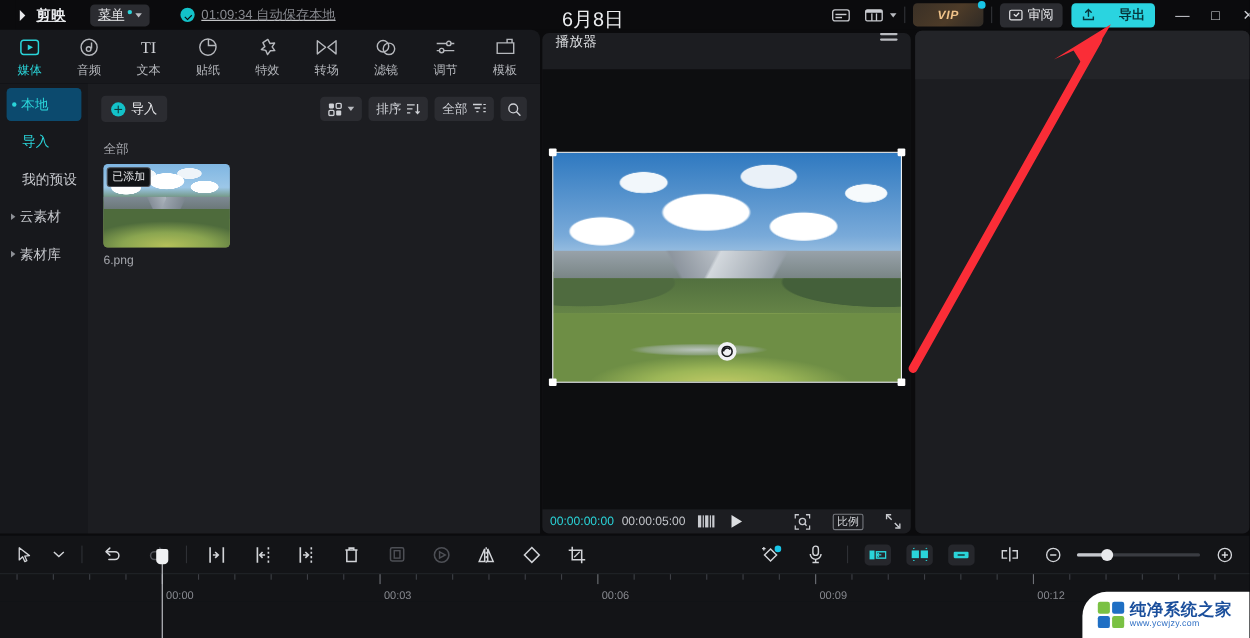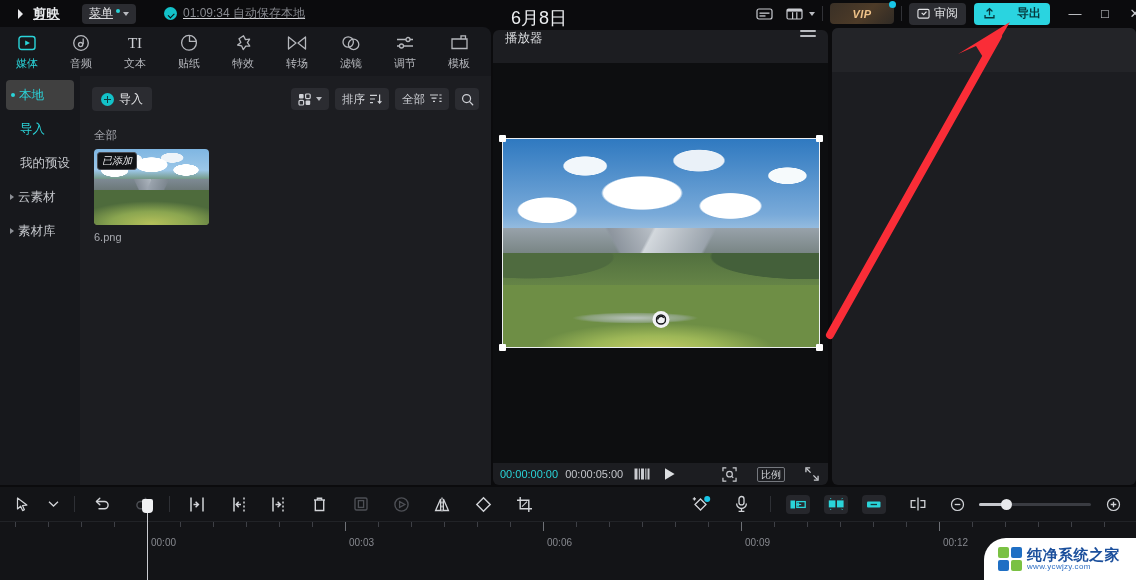--- a/index.html
+++ b/index.html
@@ -65,21 +65,21 @@
   }
   .ttab { width:54px; display:flex; flex-direction:column; align-items:center; gap:3px; color:#b5b7bc; }
   .ttab .lbl { font-size:11px; }
   .ttab.active .lbl { color:#2ad4d9; }
   .ttab.active .ic { color:#2ad4d9; }
   .ic { height:20px; display:flex; align-items:center; justify-content:center; }
 
   
   .sidepanel { position:absolute; left:0; top:76px; width:80px; height:409px; background:#17181c; }
   .side-item { height:30px; margin:4px 6px; border-radius:4px; display:flex; align-items:center; font-size:12.5px; color:#c6c8cd; padding-left:4px; }
-  .side-item.sel { background:#404040; color:#2ad4d9; }
+  .side-item.sel { background:#0c4a6e; color:#2ad4d9; }
   .side-item.high { color:#2ad4d9; padding-left:14px; }
   .side-item.sub { padding-left:14px; }
   .arrow-r { width:0;height:0;border-top:3.5px solid transparent;border-bottom:3.5px solid transparent;border-left:4px solid #8d9096;margin-right:4px; }
   .bullet { width:4px;height:4px;border-radius:50%;background:#2ad4d9;margin-right:4px;margin-left:1px; }
 
   
   .mediapanel { position:absolute; left:80px; top:76px; width:411px; height:409px; background:#1c1d21; }
   .media-top { height:46px; display:flex; align-items:center; padding:0 12px; gap:6px; }
   .import-btn { height:24px; background:#2b2c31; border-radius:4px; display:flex; align-items:center; gap:5px; padding:0 9px; font-size:12px; color:#e4e5e8; }
   .plus-circ { width:13px;height:13px;border-radius:50%;background:#13c2c9;position:relative;flex:none;}
@@ -88,21 +88,20 @@
   .plus-circ:after{left:5.7px;top:3.3px;width:1.6px;height:7px;}
   .spacer { flex:1; }
   .sm-btn { height:22px;background:#2b2c31;border-radius:4px;display:flex;align-items:center;gap:4px;padding:0 7px;font-size:11.5px;color:#cfd1d6; }
   .sq-btn { width:24px;height:22px;background:#2b2c31;border-radius:4px;display:flex;align-items:center;justify-content:center;color:#cfd1d6; }
   .group-label { font-size:11.5px;color:#a6a8ae;padding:6px 0 6px 14px; }
   .grid { display:flex; flex-wrap:wrap; padding-left:14px; gap:12px; }
   .thumb-card { width:115px; }
   .thumb {
     width:115px;height:76px;border-radius:4px;position:relative;overflow:hidden;
     background:linear-gradient(#7fb6e2 0%, #9cc7e8 28%, #5f7f52 46%, #7ea85d 62%, #93a95a 80%, #879c53 100%);
-    font-style:italic;
   }
   .thumb .clouds { position:absolute;left:0;top:0;width:100%;height:46%;
     background:
       radial-gradient(ellipse 22px 10px at 18% 62%, #fff 60%, transparent 63%),
       radial-gradient(ellipse 26px 12px at 50% 45%, #fff 60%, transparent 63%),
       radial-gradient(ellipse 20px 9px at 80% 60%, #fff 62%, transparent 65%),
       radial-gradient(ellipse 16px 8px at 33% 28%, #f4f8fb 60%, transparent 64%),
       radial-gradient(ellipse 18px 8px at 68% 25%, #eef4f9 60%, transparent 64%);
   }
   .thumb .mount { position:absolute;left:0;top:40%;width:100%;height:26%;

